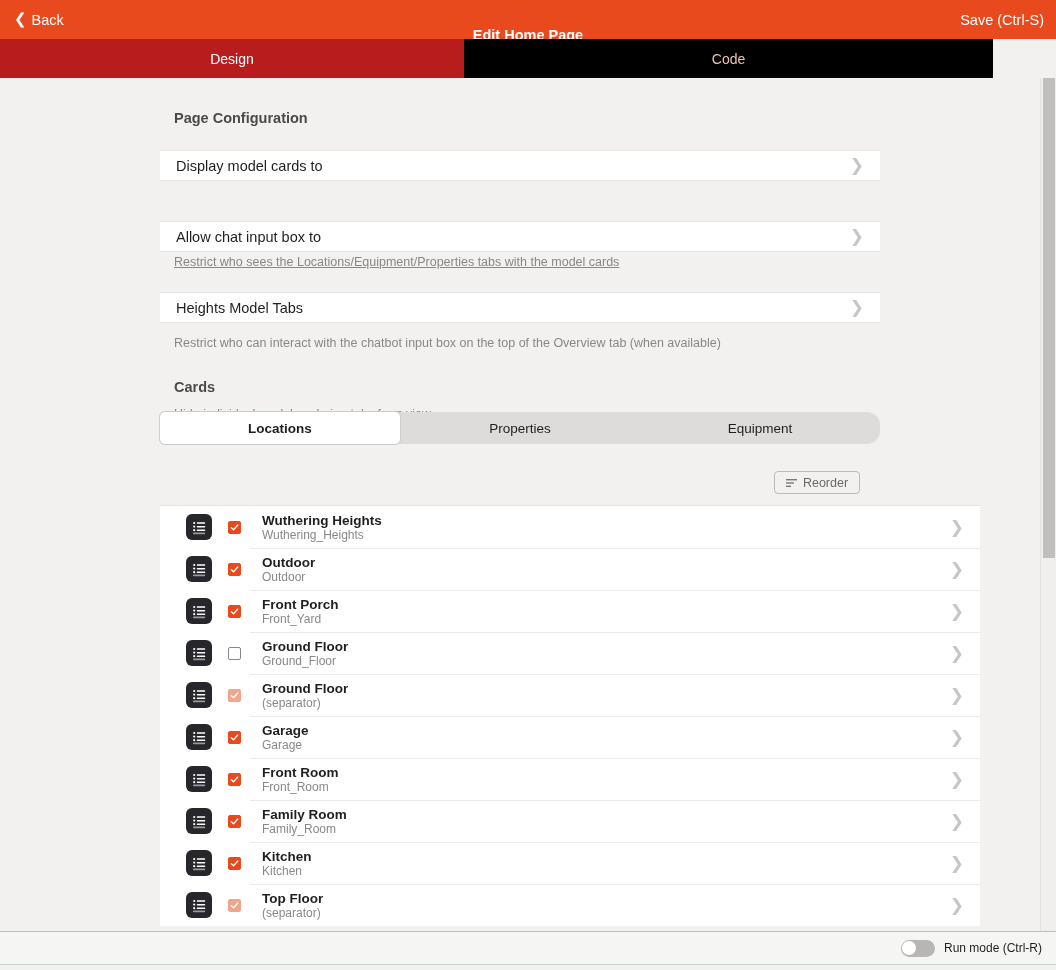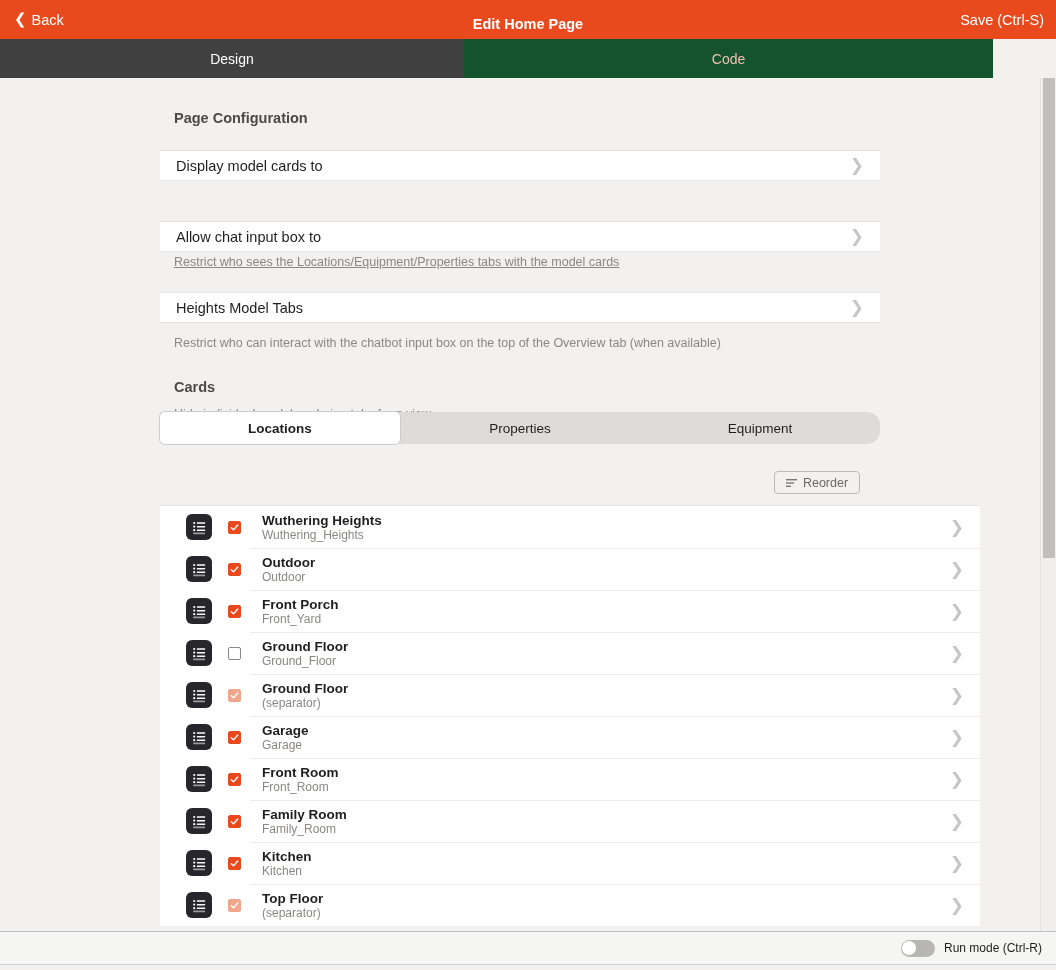--- a/index.html
+++ b/index.html
@@ -16,41 +16,41 @@
     position: absolute; left: 0; top: 0; width: 1056px; height: 39px;
     background: #e8491d; color: #ffffff;
   }
   .tb-back {
     position: absolute; left: 14px; top: 0; height: 39px;
     display: flex; align-items: center; gap: 5px;
     font-size: 14.5px; color: #ffffff; cursor: pointer;
   }
   .tb-back .chev { font-size: 15px; line-height: 1; transform: translateY(-1px); }
   .tb-title {
-    position: absolute; left: 0; top: 4px; width: 1056px; height: 39px;
+    position: absolute; left: 0; top: 15px; width: 1056px; height: 39px;
     display: flex; align-items: center; justify-content: center;
     font-size: 14.5px; font-weight: bold; color: #ffffff;
   }
   .tb-save {
     position: absolute; right: 12px; top: 0; height: 39px;
     display: flex; align-items: center;
     font-size: 14.5px; color: #ffffff; cursor: pointer; text-align: center;
   }
 
   
   .toptabs {
     position: absolute; left: 0; top: 39px; width: 1056px; height: 39px;
     display: flex;
   }
   .toptab {
     height: 39px; display: flex; align-items: center; justify-content: center;
     font-size: 14px; cursor: pointer;
   }
-  .toptab.design { width: 464px; background: #404040; color: #ffffff; }
-  .toptab.code   { width: 529px; background: #14532d; color: #efc3b3; }
+  .toptab.design { width: 464px; background: #b91c1c; color: #ffffff; }
+  .toptab.code   { width: 529px; background: #000000; color: #efc3b3; }
 
   
   .scrollarea {
     position: absolute; left: 0; top: 78px; width: 1040px; height: 853px;
     background: #f2f1f0; overflow: hidden;
   }
   .scrollbar {
     position: absolute; left: 1040px; top: 78px; width: 16px; height: 853px;
     background: #f0efee; border-left: 1px solid #e3e1df;
   }

